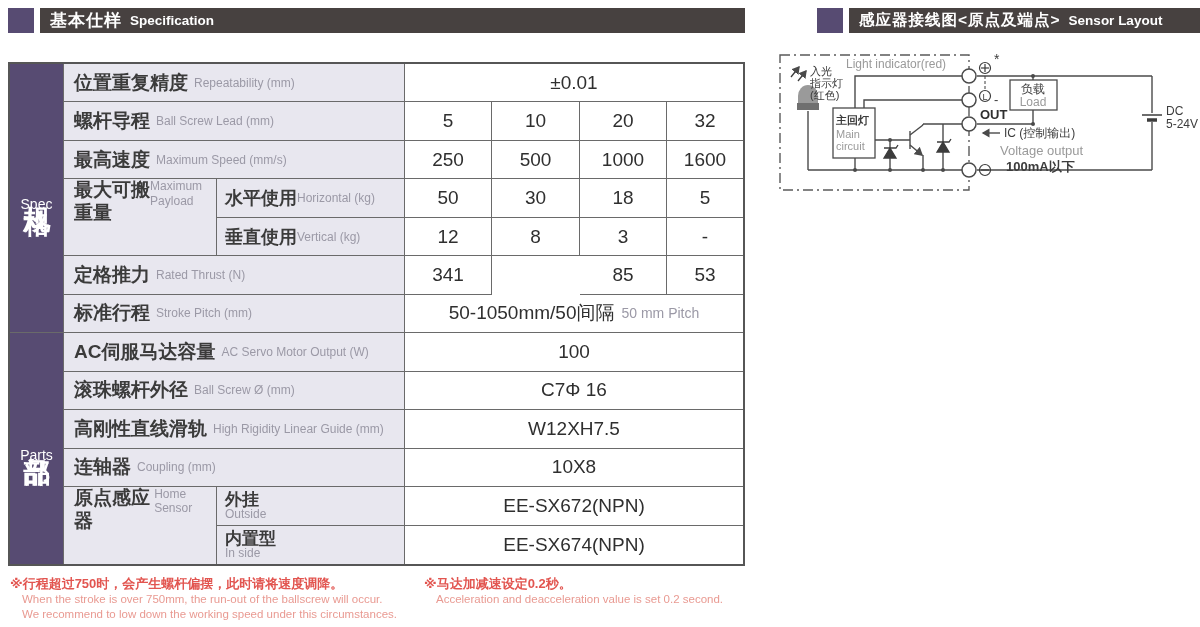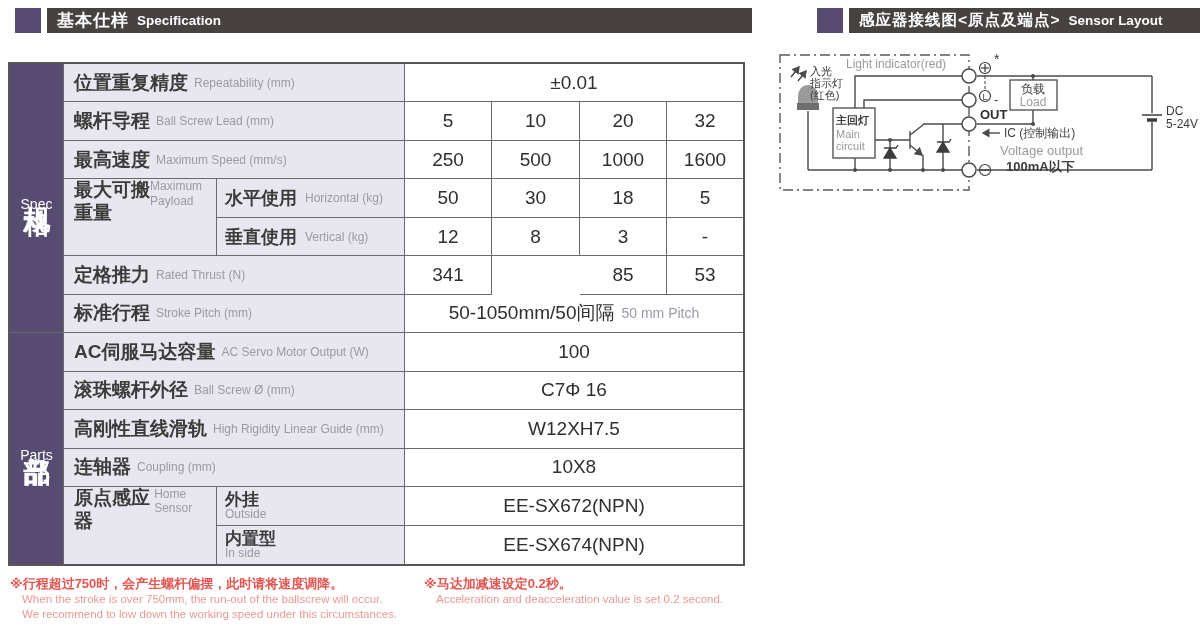--- a/index.html
+++ b/index.html
@@ -5,21 +5,21 @@
   * { margin:0; padding:0; box-sizing:border-box; }
   body { background:#ffffff; font-family:"Liberation Sans","DejaVu Sans",sans-serif; }
   .canvas { position:relative; width:1200px; height:627px; background:#fff; overflow:hidden; }
 
   
   .hdr { position:absolute; display:flex; align-items:stretch; height:25px; }
   .hdr-sq { width:26px; background:#574b72; margin-right:6px; }
   .hdr-bar { background:#474140; color:#fff; display:flex; align-items:center; padding:0 10px; gap:8px; flex:1; }
   .hdr-zh { font-size:17px; font-weight:700; letter-spacing:1px; }
   .hdr-en { font-size:13.5px; font-weight:600; }
-  #hdr-left { left:15px; top:8px; width:737px; }
+  #hdr-left { left:8px; top:8px; width:737px; }
   #hdr-right { left:780px; top:8px; width:413px;margin-left:37px; }
   #hdr-right .hdr-zh { font-size:15.5px; }
 
   
   .spec-table {
     position:absolute; left:8px; top:62px; width:737px; height:504px;
     display:grid;
     grid-template-columns:54px 153px 188px 87px 88px 87px 1fr;
     grid-template-rows:repeat(13,1fr);
     border:2px solid #565656; background:#fff;
@@ -32,21 +32,21 @@
   .sb-zh { writing-mode:vertical-rl; text-orientation:upright; font-size:27px; font-weight:700; letter-spacing:4px; line-height:1; }
   .sb-en { font-size:14px; }
 
   .lab { background:#e8e7ef; display:flex; align-items:baseline; padding-left:10px; gap:6px;
          flex-wrap:nowrap; align-items:center; }
   .lab .zh { font-size:19px; font-weight:600; color:#3b3b3b; white-space:nowrap; }
   .lab .en { font-size:12px; color:#9b99a6; white-space:nowrap; }
   .lab2 { background:#e8e7ef; display:flex; flex-direction:row; justify-content:center; padding-left:10px; }
   .lab2 .zh { font-size:19px; font-weight:600; color:#3b3b3b; line-height:1.2; }
   .lab2 .en { font-size:12px; color:#9b99a6; line-height:1.2; }
-  .sublab { background:#e8e7ef; display:flex; align-items:center; padding-left:8px; gap:8px; }
+  .sublab { background:#e8e7ef; display:flex; align-items:center; padding-left:8px; gap:0; }
   .sublab .zh { font-size:18px; font-weight:600; color:#3b3b3b; white-space:nowrap; }
   .sublab .en { font-size:12px; color:#9b99a6; white-space:nowrap; }
   .sublab2 { background:#e8e7ef; display:flex; flex-direction:column; justify-content:center; padding-left:8px; }
   .sublab2 .zh { font-size:17px; font-weight:600; color:#3b3b3b; line-height:1.05; }
   .sublab2 .en { font-size:12px; color:#9b99a6; line-height:1.05; }
 
   .val { background:#fff; display:flex; align-items:center; justify-content:center;
          font-size:19px; color:#2f2f2f; gap:7px; }
   .val .sub-en { font-size:14px; color:#9b99a6; }
 

